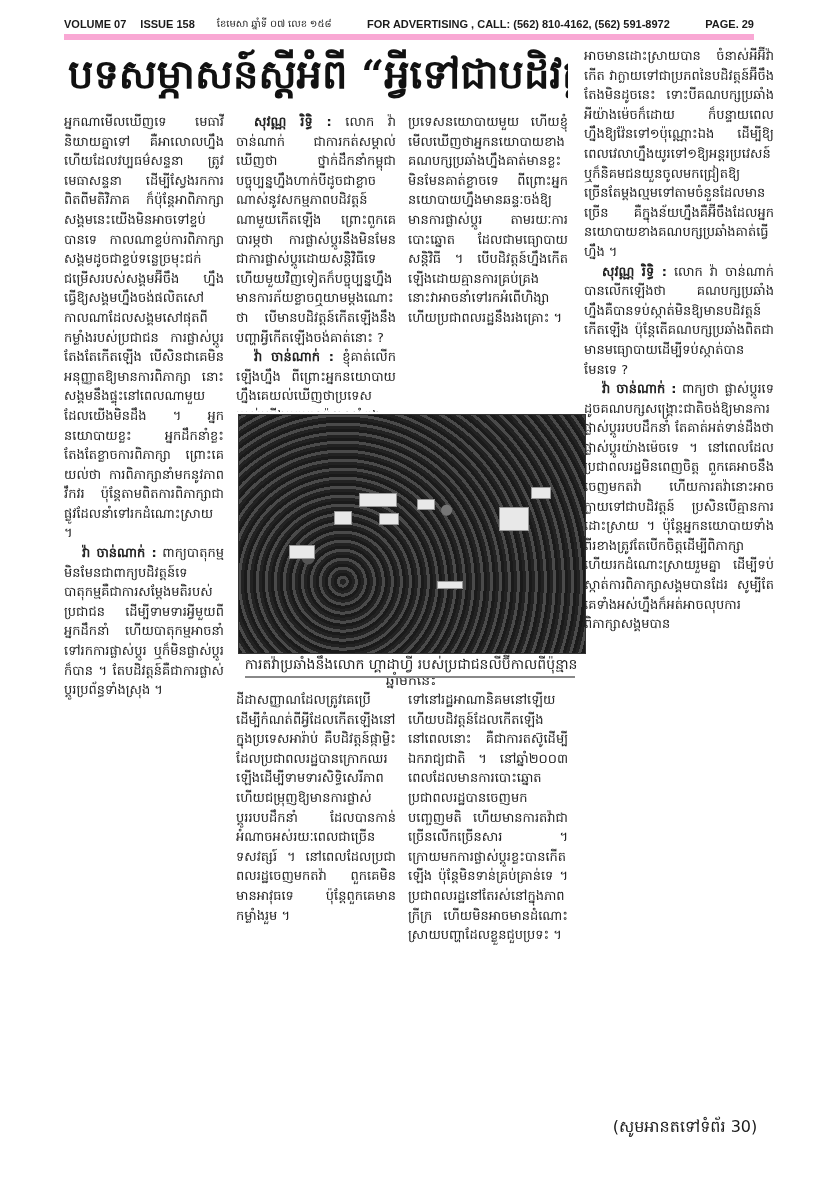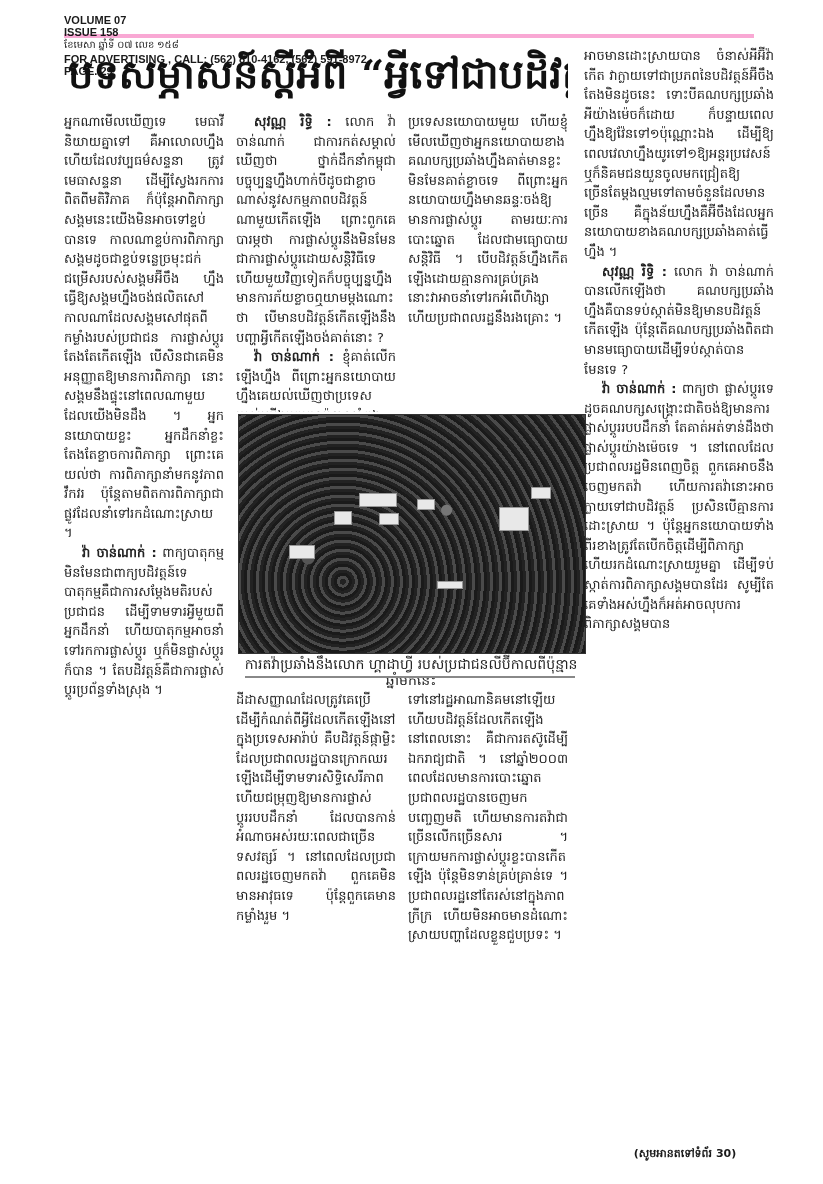--- a/index.html
+++ b/index.html
@@ -1,20 +1,20 @@
 <!DOCTYPE html>
 <html><head>
 <meta charset="utf-8">
 <style>
   html, body { margin: 0; padding: 0; background: #ffffff; }
   body { width: 823px; height: 1184px; position: relative; overflow: hidden;
          font-family: "DejaVu Sans", sans-serif; color: #1a1a1a; }
   .header { position: absolute; left: 64px; top: 14px; width: 690px; height: 20px;
-            border-bottom: 4px solid #f9a8d4; display: flex; align-items: flex-start;
-            font-family: "Liberation Sans", sans-serif; font-weight: bold; font-size: 11px; flex-direction: column; }
+            border-bottom: 6px solid #f9a8d4; display: flex; align-items: center;
+            font-family: "Liberation Sans", sans-serif; font-weight: bold; font-size: 11px; }
   .header span { white-space: nowrap; }
   .h-vol { margin-right: 14px; }
   .h-issue { margin-right: 22px; }
   .h-khmer { font-weight: normal; font-size: 10px; margin-right: auto; }
   .h-adv { margin-right: auto; }
   .h-page { }
   .title { position: absolute; left: 68px; top: 44px; width: 500px; height: 60px;
            font-family: "DejaVu Serif", serif; font-weight: bold; font-size: 40px;
            line-height: 60px; white-space: nowrap; overflow: hidden; color: #111; }
   .col { position: absolute; font-size: 13px; line-height: 19.6px; text-align: justify;
@@ -26,22 +26,22 @@
            background:
              radial-gradient(circle at 20% 60%, #555 0 6px, transparent 7px),
              radial-gradient(circle at 60% 40%, #777 0 5px, transparent 6px),
              repeating-radial-gradient(circle at 30% 70%, #222 0 3px, #4a4a4a 3px 6px, #1a1a1a 6px 9px),
              linear-gradient(#9a9a9a 0 8%, #2a2a2a 14%, #1a1a1a 100%);
            border: 1px solid #333; }
   .sign { position: absolute; background: #e8e8e8; border: 1px solid #999; }
   .caption { position: absolute; left: 238px; top: 656px; width: 346px; text-align: center;
              font-size: 14px; line-height: 16px; color: #222; }
   .cap-rule { position: absolute; left: 245px; top: 676px; width: 330px; border-top: 2px solid #888; }
-  .continued { position: absolute; left: 600px; top: 1146px; width: 170px; text-align: center;
-               font-weight: bold; font-size: 11px; }
+  .continued { position: absolute; left: 600px; top: 1116px; width: 170px; text-align: center;
+               font-weight: normal; font-size: 16px; }
 </style>
 </head>
 <body>
 
 <div class="header">
   <span class="h-vol">VOLUME 07</span>
   <span class="h-issue">ISSUE 158</span>
   <span class="h-khmer">ខែមេសា ឆ្នាំទី ០៧ លេខ ១៥៨</span>
   <span class="h-adv">FOR ADVERTISING ,  CALL: (562) 810-4162, (562) 591-8972</span>
   <span class="h-page">PAGE. 29</span>

